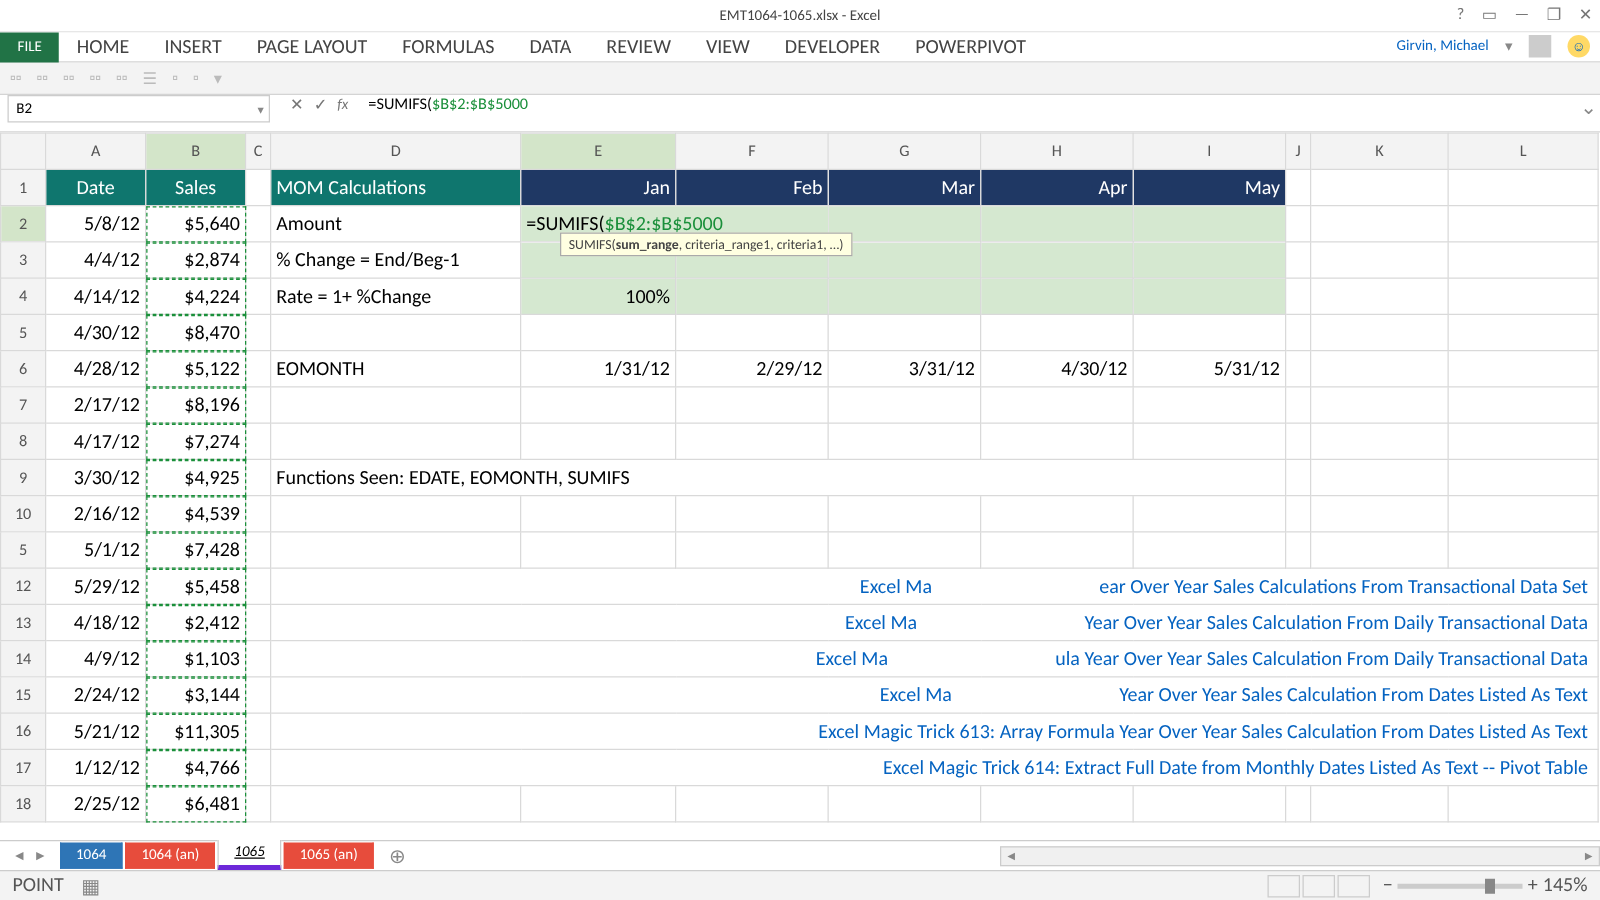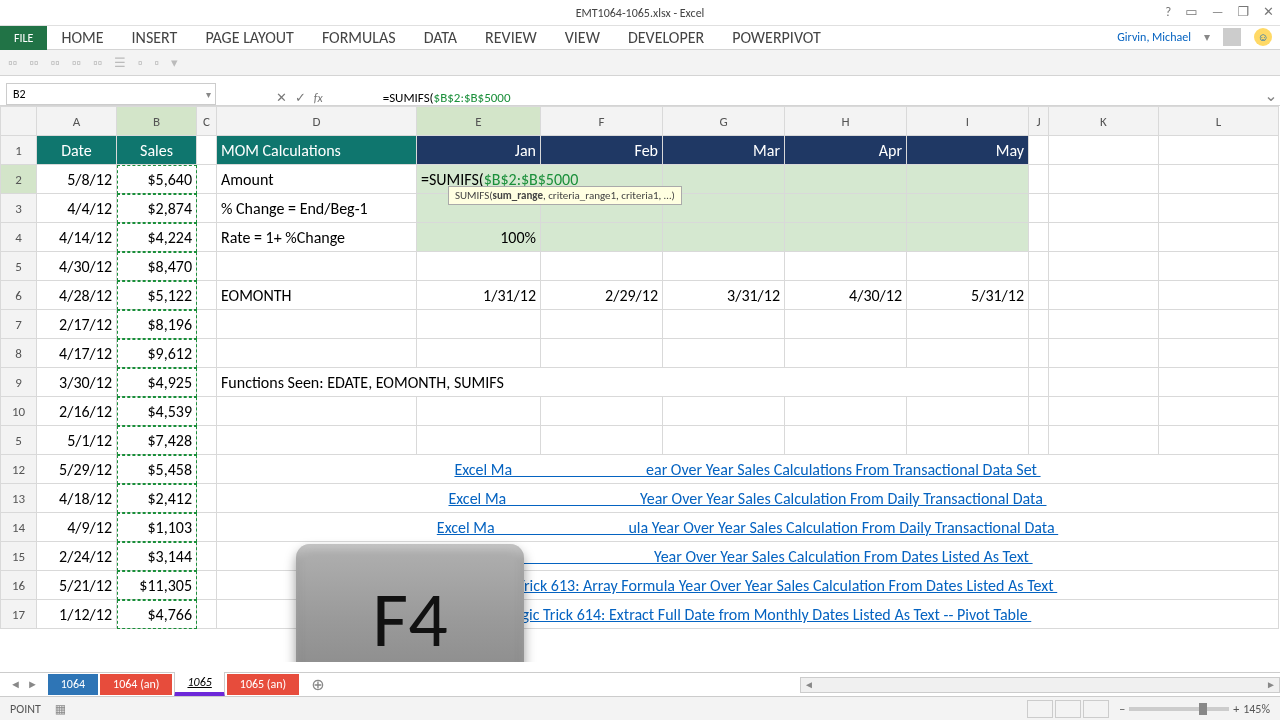--- a/index.html
+++ b/index.html
@@ -13,21 +13,21 @@
 .ribbon-tabs { height:24px; background:#fff; display:flex; align-items:center; padding:0 16px 0 0; border-bottom:1px solid #d4d4d4; position:relative; }
 .file-tab { background:#217346; color:#fff; padding:4px 14px; font-size:12px; height:24px; display:flex; align-items:center; }
 .rtab { padding:0 14px; font-size:16px; color:#444; height:24px; display:flex; align-items:center; }
 .ribbon-user { position:absolute; right:8px; top:2px; display:flex; align-items:center; gap:13px; font-size:12px; color:#0563c1; }
 .ribbon-user .avatar { width:18px; height:18px; background:#ccc; }
 .smiley { width:18px; height:18px; border-radius:50%; background:#ffd966; display:flex; align-items:center; justify-content:center; font-size:11px; }
 
 .qat { height:26px; background:#f3f3f3; border-bottom:1px solid #d4d4d4; display:flex; align-items:center; padding:0 8px; gap:12px; }
 .qat span { color:#bbb; font-size:13px; }
 
-.formula-bar { height:30px; background:#fff; border-bottom:1px solid #d4d4d4; display:flex; align-items:flex-end;gap:44px; }
+.formula-bar { height:30px; background:#fff; border-bottom:1px solid #d4d4d4; display:flex; align-items:flex-start; }
 .name-box { width:210px; height:22px; border:1px solid #ccc; margin:0 6px; display:flex; align-items:center; padding:0 6px; font-size:12px; position:relative; }
 .name-box .dd { position:absolute; right:4px; color:#888; font-size:10px; }
 .fbar-btns { display:flex; gap:8px; padding:0 10px; color:#777; font-size:13px; align-items:center; }
 .fbar-fx { font-style:italic; font-size:12px; }
 .fbar-input { flex:1; font-size:13px; padding:0 6px; }
 .fbar-input .ref { color:#1a8f3a; }
 .fbar-expand { width:18px; color:#888; text-align:center; }
 
 .grid-area { position:relative; height:556px; overflow:hidden; }
 table.grid { border-collapse:collapse; table-layout:fixed; }
@@ -42,21 +42,21 @@
 .colD { width:200px; } .colE { width:124px; } .colF { width:122px; }
 .colG { width:122px; } .colH { width:122px; } .colI { width:122px; }
 .colJ { width:20px; } .colK { width:110px; } .colL { width:120px; }
 
 .hdr { background:#0f766e; color:#fff; font-weight:normal; text-align:center; }
 .hdr2 { background:#1f3864; color:#fff; text-align:right; padding-right:6px; }
 .datacell { text-align:right; }
 .labelcell { text-align:left; }
 .green { background:#d5e8d0; }
 .pct { text-align:right; }
-.link { color:#0563c1; text-decoration:underline; text-align:center; font-size:15px; }
+.link { color:#0563c1; text-align:right; font-size:15px; }
 
 .editing { text-align:left; font-family:Calibri,monospace; font-size:16px; padding:0 4px; position:relative; }
 .editing .ref { color:#1a8f3a; }
 .marching { outline:1.5px dashed #1a8f3a; outline-offset:-1px; }
 
 .tooltip { position:absolute; left:448px; top:80px; background:#ffffe1; border:1px solid #aaa; padding:2px 6px; font-size:11px; color:#444; z-index:5; }
 .tooltip b { font-weight:bold; }
 
 .f4key { position:absolute; left:296px; top:438px; width:228px; height:150px; border-radius:14px; background:linear-gradient(180deg,#b0b0b0 0%, #9a9a9a 50%, #888 100%); box-shadow:inset 0 4px 8px rgba(255,255,255,0.4), inset 0 -4px 10px rgba(0,0,0,0.3), 0 6px 12px rgba(0,0,0,0.4); display:flex; align-items:center; justify-content:center; font-size:78px; font-weight:500; color:#111; z-index:10; }
 
@@ -64,21 +64,21 @@
 .tab-nav { display:flex; gap:6px; padding:0 10px; color:#888; font-size:11px; }
 .stab { padding:3px 12px; font-size:12px; border:1px solid #ccc; border-top:none; margin-right:2px; }
 .stab.red { background:#e74c3c; color:#fff; border-color:#e74c3c; }
 .stab.blue { background:#2e75b6; color:#fff; border-color:#2e75b6; }
 .stab.active { background:#fff; border-bottom:6px solid #6d28d9; font-style:italic; text-decoration:underline; }
 .stab-add { padding:0 10px; color:#888; }
 .hscroll { margin-left:auto; width:480px; height:16px; background:#f0f0f0; border:1px solid #ccc; display:flex; align-items:center; }
 .hscroll .sbbtn { width:16px; text-align:center; color:#888; font-size:10px; }
 .hscroll .track { flex:1; }
 
-.statusbar { position:absolute; bottom:0; left:0; right:0; height:24px; background:#f3f3f3; border-top:1px solid #ccc; display:flex; align-items:center; padding:0 10px; font-size:12px; color:#555; }
+.statusbar { position:absolute; bottom:0; left:0; right:0; height:24px; background:#f3f3f3; border-top:1px solid #ccc; display:flex; align-items:center; padding:0 10px; font-size:16px; color:#555; }
 .statusbar .mode { flex:0 0 auto; }
 .statusbar .spacer { flex:1; }
 .statusbar .viewbtns { display:flex; gap:2px; margin:0 10px; }
 .statusbar .viewbtns span { width:26px; height:18px; border:1px solid #ccc; display:inline-block; }
 .statusbar .zoom { display:flex; align-items:center; gap:4px; }
 .statusbar .slider { width:100px; height:4px; background:#ccc; position:relative; }
 .statusbar .slider::after { content:''; position:absolute; width:8px; height:12px; background:#888; top:-4px; left:70%; }
 </style>
 </head>
 <body>
@@ -276,21 +276,21 @@
           <td class=""></td>
           <td class=""></td>
           <td class=""></td>
           <td class=""></td>
           <td class=""></td>
           <td class=""></td>
         </tr>
         <tr>
           <th class="rowhead">8</th>
           <td class="datacell">4/17/12</td>
-          <td class="datacell marching">$9,612</td>
+          <td class="datacell marching">$7,274</td>
           <td class=""></td>
           <td class="labelcell"></td>
           <td class=""></td>
           <td class=""></td>
           <td class=""></td>
           <td class=""></td>
           <td class=""></td>
           <td class=""></td>
           <td class=""></td>
           <td class=""></td>
@@ -370,30 +370,42 @@
           <td class=""></td>
           <td class="link" colspan="9" style="white-space: pre;"><span>Excel Magic Trick 613: Array Formula Year Over Year Sales Calculation From Dates Listed As Text </span></td>
         </tr>
         <tr>
           <th class="rowhead">17</th>
           <td class="datacell">1/12/12</td>
           <td class="datacell marching">$4,766</td>
           <td class=""></td>
           <td class="link" colspan="9" style="white-space: pre;"><span>Excel Magic Trick 614: Extract Full Date from Monthly Dates Listed As Text -- Pivot Table </span></td>
         </tr>
+        <tr>
+          <th class="rowhead">18</th>
+          <td class="datacell">2/25/12</td>
+          <td class="datacell marching">$6,481</td>
+          <td class=""></td>
+          <td class="labelcell"></td>
+          <td class=""></td>
+          <td class=""></td>
+          <td class=""></td>
+          <td class=""></td>
+          <td class=""></td>
+          <td class=""></td>
+          <td class=""></td>
+          <td class=""></td>
+        </tr>
       </tbody>
 </table>
 
 <div class="tooltip">
   <span>SUMIFS(</span><b>sum_range</b><span>, criteria_range1, criteria1, …)</span>
 </div>
 
-<div class="f4key">
-  <span>F4</span>
-</div>
 </div>
 
 <div class="sheet-tabs">
   <div class="tab-nav">
       <span>◄</span>
       <span>►</span>
     </div>
   <div class="stab blue">1064</div>
   <div class="stab red">1064 (an)</div>
   <div class="stab active">1065</div>

